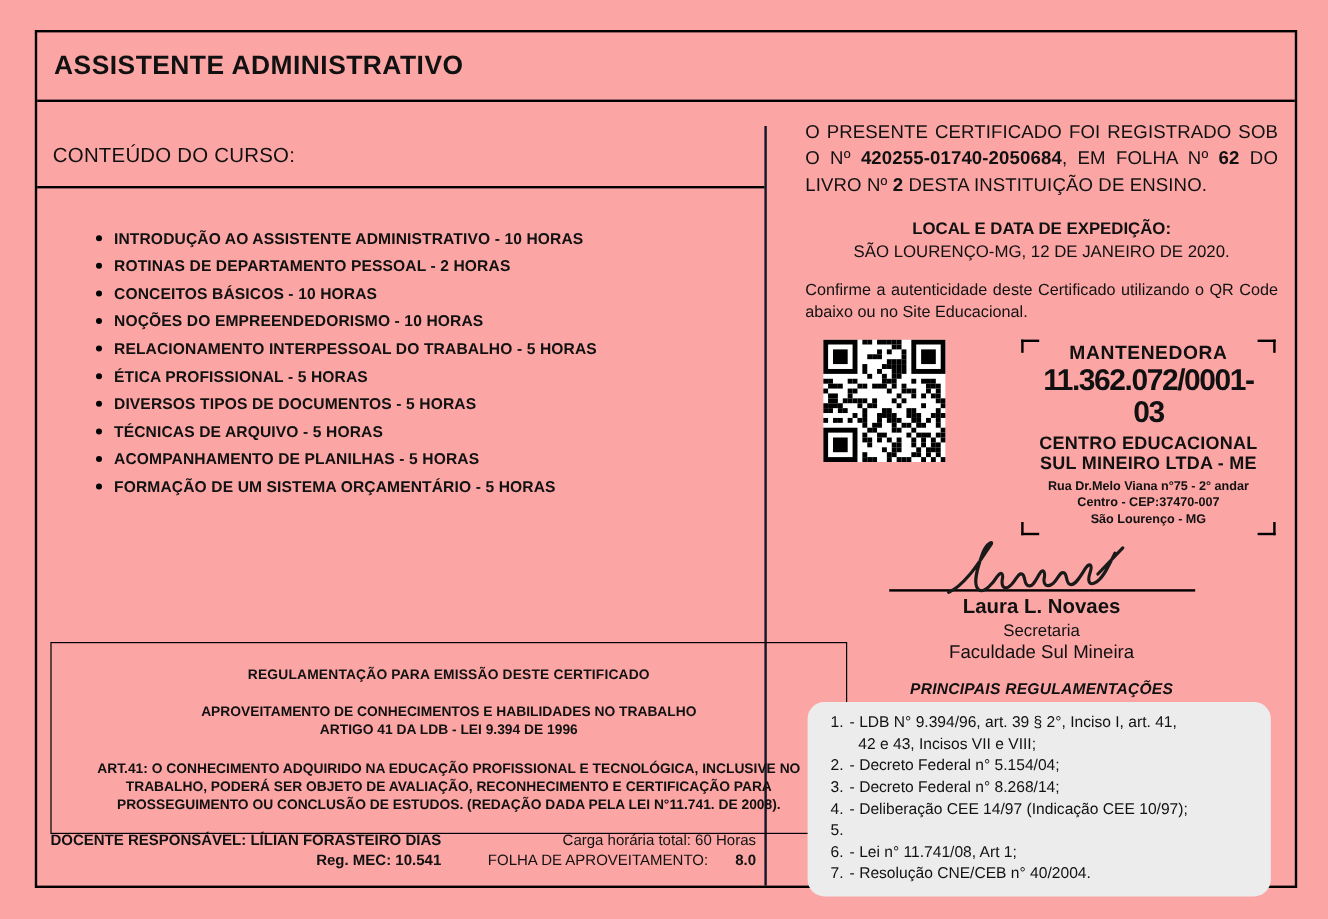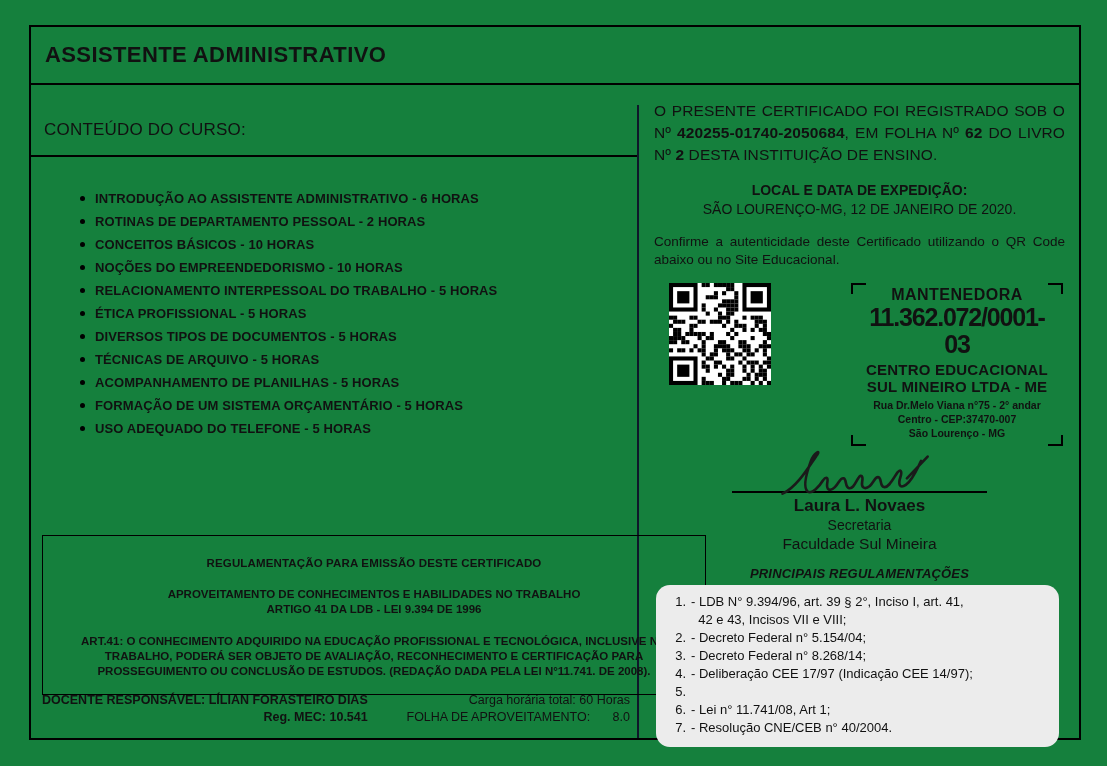--- a/index.html
+++ b/index.html
@@ -1,46 +1,46 @@
 <!DOCTYPE html>
 <html><head>
 <meta charset="utf-8">
 <style>
   html,body{margin:0;padding:0;background:#fff;}
-  .sheet{position:relative;width:1107px;height:766px;background:#15803d;color:#111;
+  .sheet{position:relative;width:1107px;height:766px;background:#fca5a5;color:#111;
          font-family:"Liberation Sans","DejaVu Sans",sans-serif;overflow:hidden;}
   .frame{position:absolute;left:29px;top:25px;width:1052px;height:715px;
          border:2px solid #000;box-sizing:border-box;display:flex;flex-direction:column;}
   .title-row{height:56px;flex:0 0 56px;border-bottom:2px solid #000;display:flex;
              align-items:center;padding-left:14px;}
   .title-row h1{margin:0;font-size:22px;font-weight:bold;letter-spacing:.4px;}
   .columns{flex:1;display:flex;min-height:0;}
   .left-col{width:608px;flex:0 0 608px;border-right:2px solid #0f172a;box-sizing:border-box;
             position:relative;margin-top:20px;}
-  .right-col{flex:1;box-sizing:border-box;padding:15px 14px 0 15px;position:relative;}
+  .right-col{flex:1;box-sizing:border-box;padding:15px 14px 0 32px;position:relative;}
 
   
   .course-heading{height:50px;border-bottom:2px solid #000;display:flex;align-items:center;
                   padding-left:13px;font-size:17px;letter-spacing:.2px;}
   .topics{margin:34px 0 0 47px;padding:0;list-style:none;}
   .topics li{position:relative;padding-left:17px;font-weight:bold;font-size:13px;
              margin-bottom:8px;letter-spacing:.1px;}
   .topics li::before{content:"";position:absolute;left:2px;top:5px;width:5px;height:5px;
              border-radius:50%;background:#000;}
   .reg-box{position:absolute;top:430px;left:11px;width:664px;height:160px;
            border:1px solid #000;box-sizing:border-box;text-align:center;
            font-weight:bold;font-size:11.5px;line-height:1.32;padding:20px 12px 0 12px;}
   .reg-box .rb-title{margin-bottom:16px;letter-spacing:.15px;}
   .reg-box .rb-sub{margin-bottom:16px;}
   .left-footer{position:absolute;left:11px;right:7px;bottom:12px;display:flex;
                justify-content:space-between;align-items:flex-end;font-size:12.5px;}
   .docente-block{font-weight:bold;line-height:1.35;}
   .docente-block .reg-mec{text-align:right;}
   .hours-block{text-align:right;line-height:1.35;}
-  .hours-block .nota b{font-weight:normal;padding-left:19px;}
+  .hours-block .nota b{font-weight:bold;padding-left:19px;}
 
   
   .registration{font-size:15.5px;line-height:1.43;text-align:justify;letter-spacing:.1px;}
   .registration b{font-weight:bold;}
   .expedition{margin-top:15px;text-align:center;font-size:14px;line-height:1.35;}
   .expedition .exp-label{font-weight:bold;}
   .qr-note{margin-top:14px;font-size:13.5px;line-height:1.35;text-align:justify;}
   .qr-stamp-row{margin-top:9px;display:flex;justify-content:space-between;
                 align-items:flex-start;padding-left:15px;}
   .qr{width:102px;height:102px;display:block;}
@@ -83,42 +83,41 @@
       <h1>ASSISTENTE ADMINISTRATIVO</h1>
     </div>
 
     <div class="columns">
 
       <div class="left-col">
         <div class="course-heading">CONTEÚDO DO CURSO:</div>
 
         <ul class="topics">
 
-            <li><span>INTRODUÇÃO AO ASSISTENTE ADMINISTRATIVO - 6 HORAS</span></li>
+            <li><span>INTRODUÇÃO AO ASSISTENTE ADMINISTRATIVO - 10 HORAS</span></li>
 
             <li><span>ROTINAS DE DEPARTAMENTO PESSOAL - 2 HORAS</span></li>
 
             <li><span>CONCEITOS BÁSICOS - 10 HORAS</span></li>
 
             <li><span>NOÇÕES DO EMPREENDEDORISMO - 10 HORAS</span></li>
 
             <li><span>RELACIONAMENTO INTERPESSOAL DO TRABALHO - 5 HORAS</span></li>
 
             <li><span>ÉTICA PROFISSIONAL - 5 HORAS</span></li>
 
             <li><span>DIVERSOS TIPOS DE DOCUMENTOS - 5 HORAS</span></li>
 
             <li><span>TÉCNICAS DE ARQUIVO - 5 HORAS</span></li>
 
             <li><span>ACOMPANHAMENTO DE PLANILHAS - 5 HORAS</span></li>
 
             <li><span>FORMAÇÃO DE UM SISTEMA ORÇAMENTÁRIO - 5 HORAS</span></li>
 
 
-            <li><span>USO ADEQUADO DO TELEFONE - 5 HORAS</span></li>
           </ul>
 
         <div class="reg-box">
           <div class="rb-title">REGULAMENTAÇÃO PARA EMISSÃO DESTE CERTIFICADO</div>
           <div class="rb-sub">
             <div>APROVEITAMENTO DE CONHECIMENTOS E HABILIDADES NO TRABALHO</div>
             <div>ARTIGO 41 DA LDB - LEI 9.394 DE 1996</div>
           </div>
           <div class="rb-body">ART.41: O CONHECIMENTO ADQUIRIDO NA EDUCAÇÃO PROFISSIONAL E TECNOLÓGICA, INCLUSIVE NO TRABALHO, PODERÁ SER OBJETO DE AVALIAÇÃO, RECONHECIMENTO E CERTIFICAÇÃO PARA PROSSEGUIMENTO OU CONCLUSÃO DE ESTUDOS. (REDAÇÃO DADA PELA LEI N°11.741. DE 2008).</div>
         </div>
@@ -406,21 +405,21 @@
                 <span class="itm">- Decreto Federal n° 5.154/04;</span>
               </li>
 
               <li>
                 <span class="num">3.</span>
                 <span class="itm">- Decreto Federal n° 8.268/14;</span>
               </li>
 
               <li>
                 <span class="num">4.</span>
-                <span class="itm">- Deliberação CEE 17/97 (Indicação CEE 14/97);</span>
+                <span class="itm">- Deliberação CEE 14/97 (Indicação CEE 10/97);</span>
               </li>
 
               <li>
                 <span class="num">5.</span>
               </li>
 
               <li>
                 <span class="num">6.</span>
                 <span class="itm">- Lei n° 11.741/08, Art 1;</span>
               </li>

